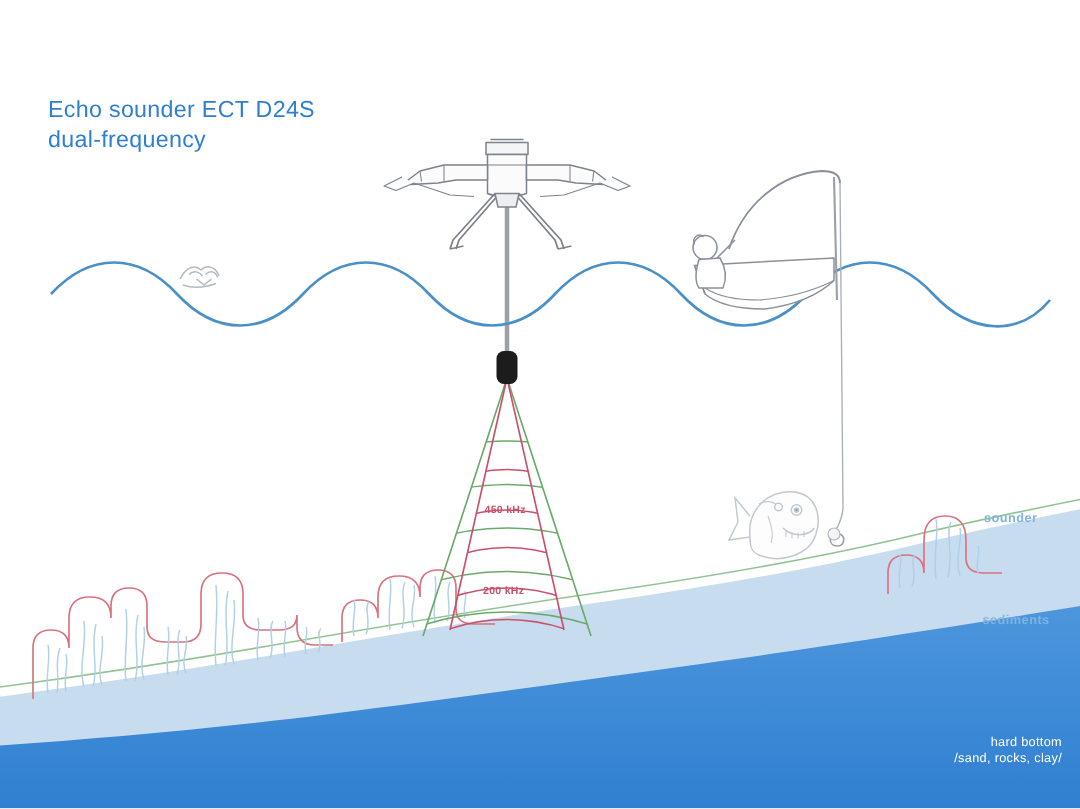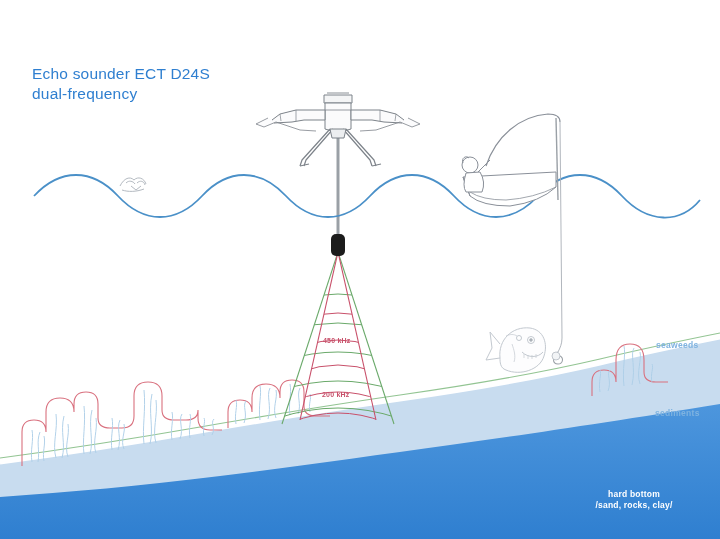--- a/index.html
+++ b/index.html
@@ -8,21 +8,21 @@
   #scene{position:absolute;left:0;top:0;width:720px;height:539px;}
   .title{
     position:absolute;left:32px;top:30px;
     font-family:"Liberation Sans",sans-serif;
     font-size:15.5px;font-weight:normal;line-height:20px;
     letter-spacing:0.2px;color:#2f7fd0;white-space:pre-line;margin-top:34px;
   }
   .ovl{position:absolute;font-family:"Liberation Sans",sans-serif;}
   .lbl-freq{font-size:7px;font-weight:bold;color:#c8506a;letter-spacing:0.2px;}
   .lbl-side{font-size:8.5px;font-weight:bold;color:#7fb3e0;letter-spacing:0.3px;}
-  .lbl-hard{font-size:8.5px;font-weight:bold;color:#ffffff;line-height:11px;text-align:center;white-space:pre-line;letter-spacing:0.2px;}
+  .lbl-hard{font-size:8.5px;font-weight:normal;color:#ffffff;line-height:11px;text-align:right;white-space:pre-line;letter-spacing:0.2px;}
 </style>
 </head>
 <body>
 
 <div id="stage">
 
   <svg id="scene" viewBox="0 0 720 539">
     <defs>
       <linearGradient id="gradDeep" x1="0" y1="0" x2="0" y2="1">
         <stop offset="0%" stop-color="#4d96dd"></stop>
@@ -226,20 +226,20 @@
     </g>
   </svg>
 
   <div class="title">Echo sounder ECT D24S
 dual-frequency</div>
 
   <div class="ovl lbl-freq" style="left:323px;top:337px;">450 kHz</div>
 
   <div class="ovl lbl-freq" style="left:322px;top:391px;">200 kHz</div>
 
-  <div class="ovl lbl-side" style="left:656px;top:340px;">seaweeds</div>
+  <div class="ovl lbl-side" style="left:656px;top:340px;">sounder</div>
 
   <div class="ovl lbl-side" style="left:655px;top:408px;">sediments</div>
 
   <div class="ovl lbl-hard" style="left:560px;top:489px;width:148px;">hard bottom
 /sand, rocks, clay/</div>
 
 </div>
 
 </body></html>

